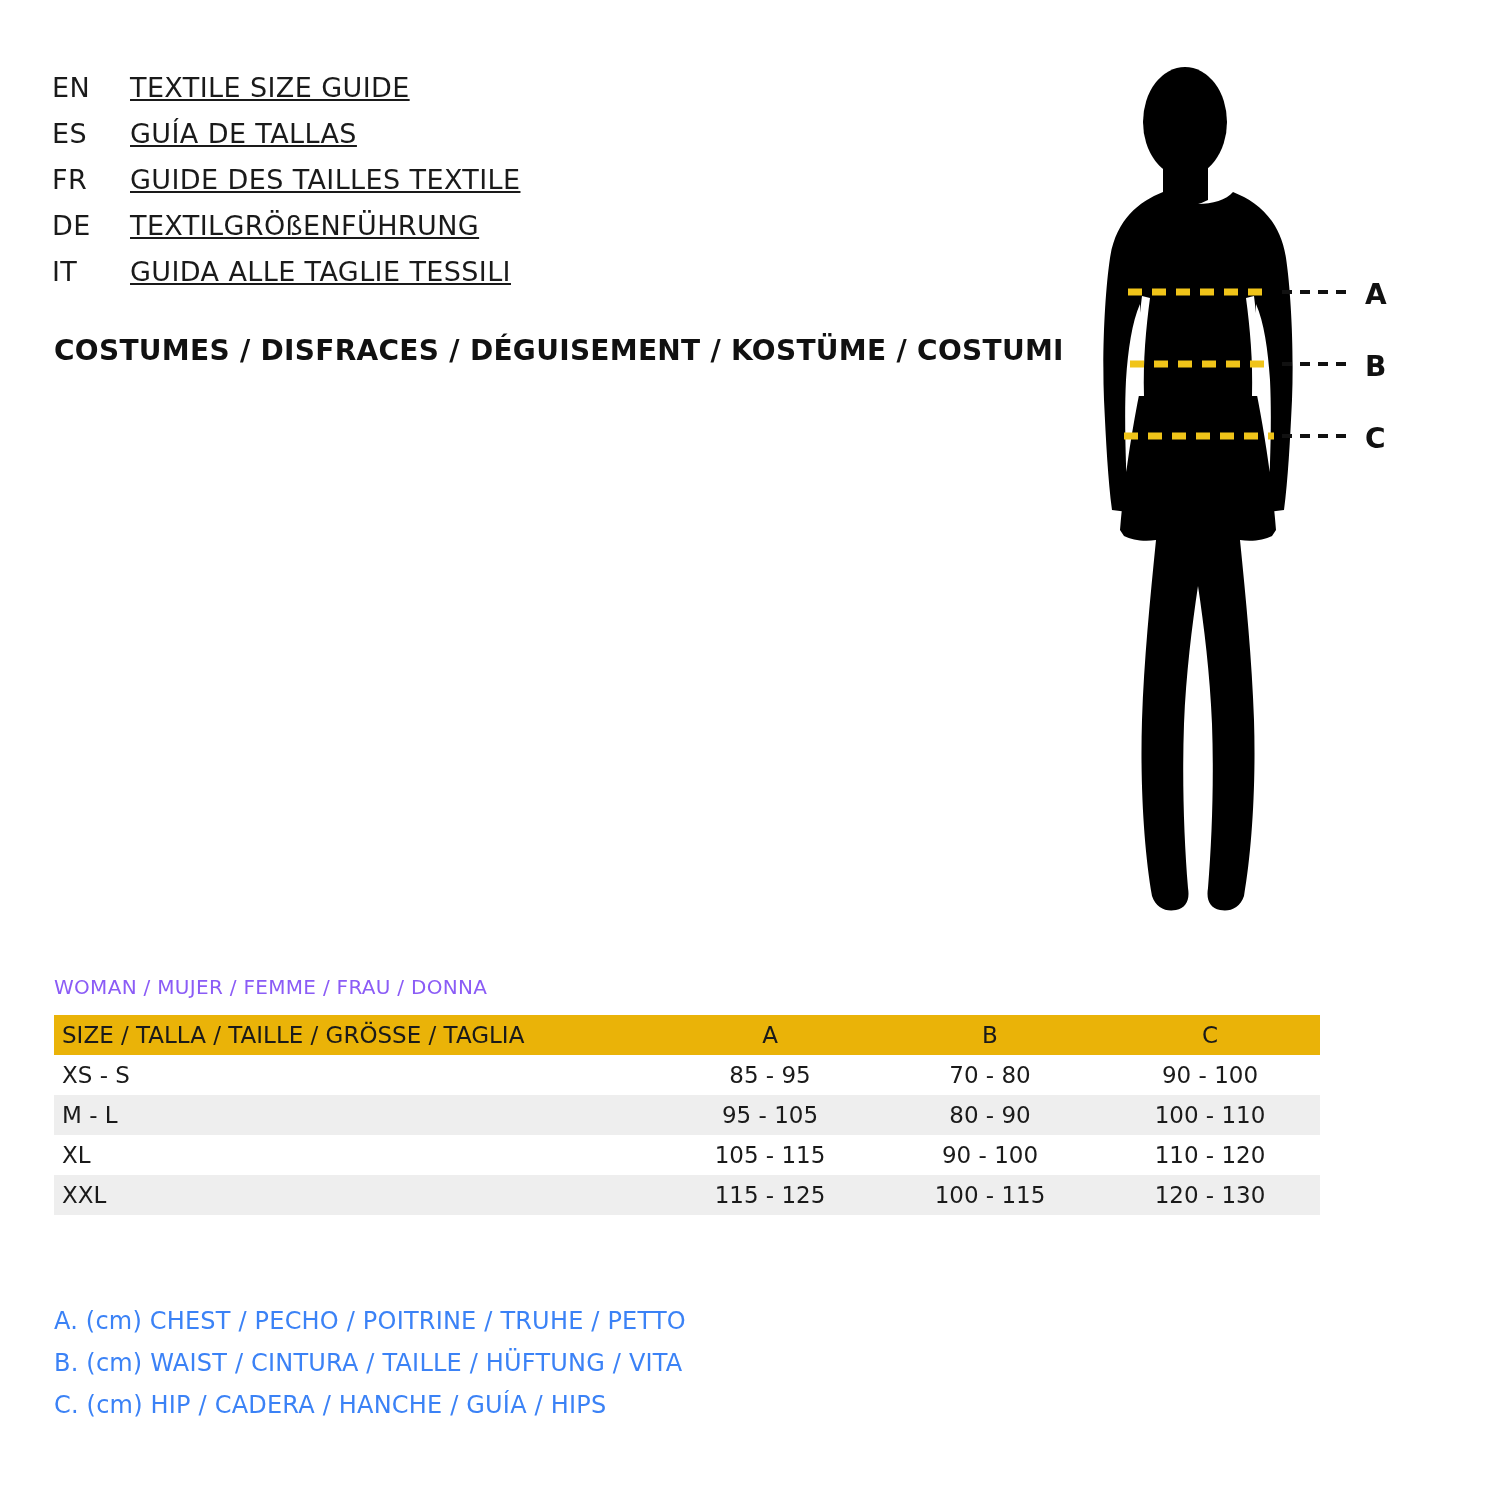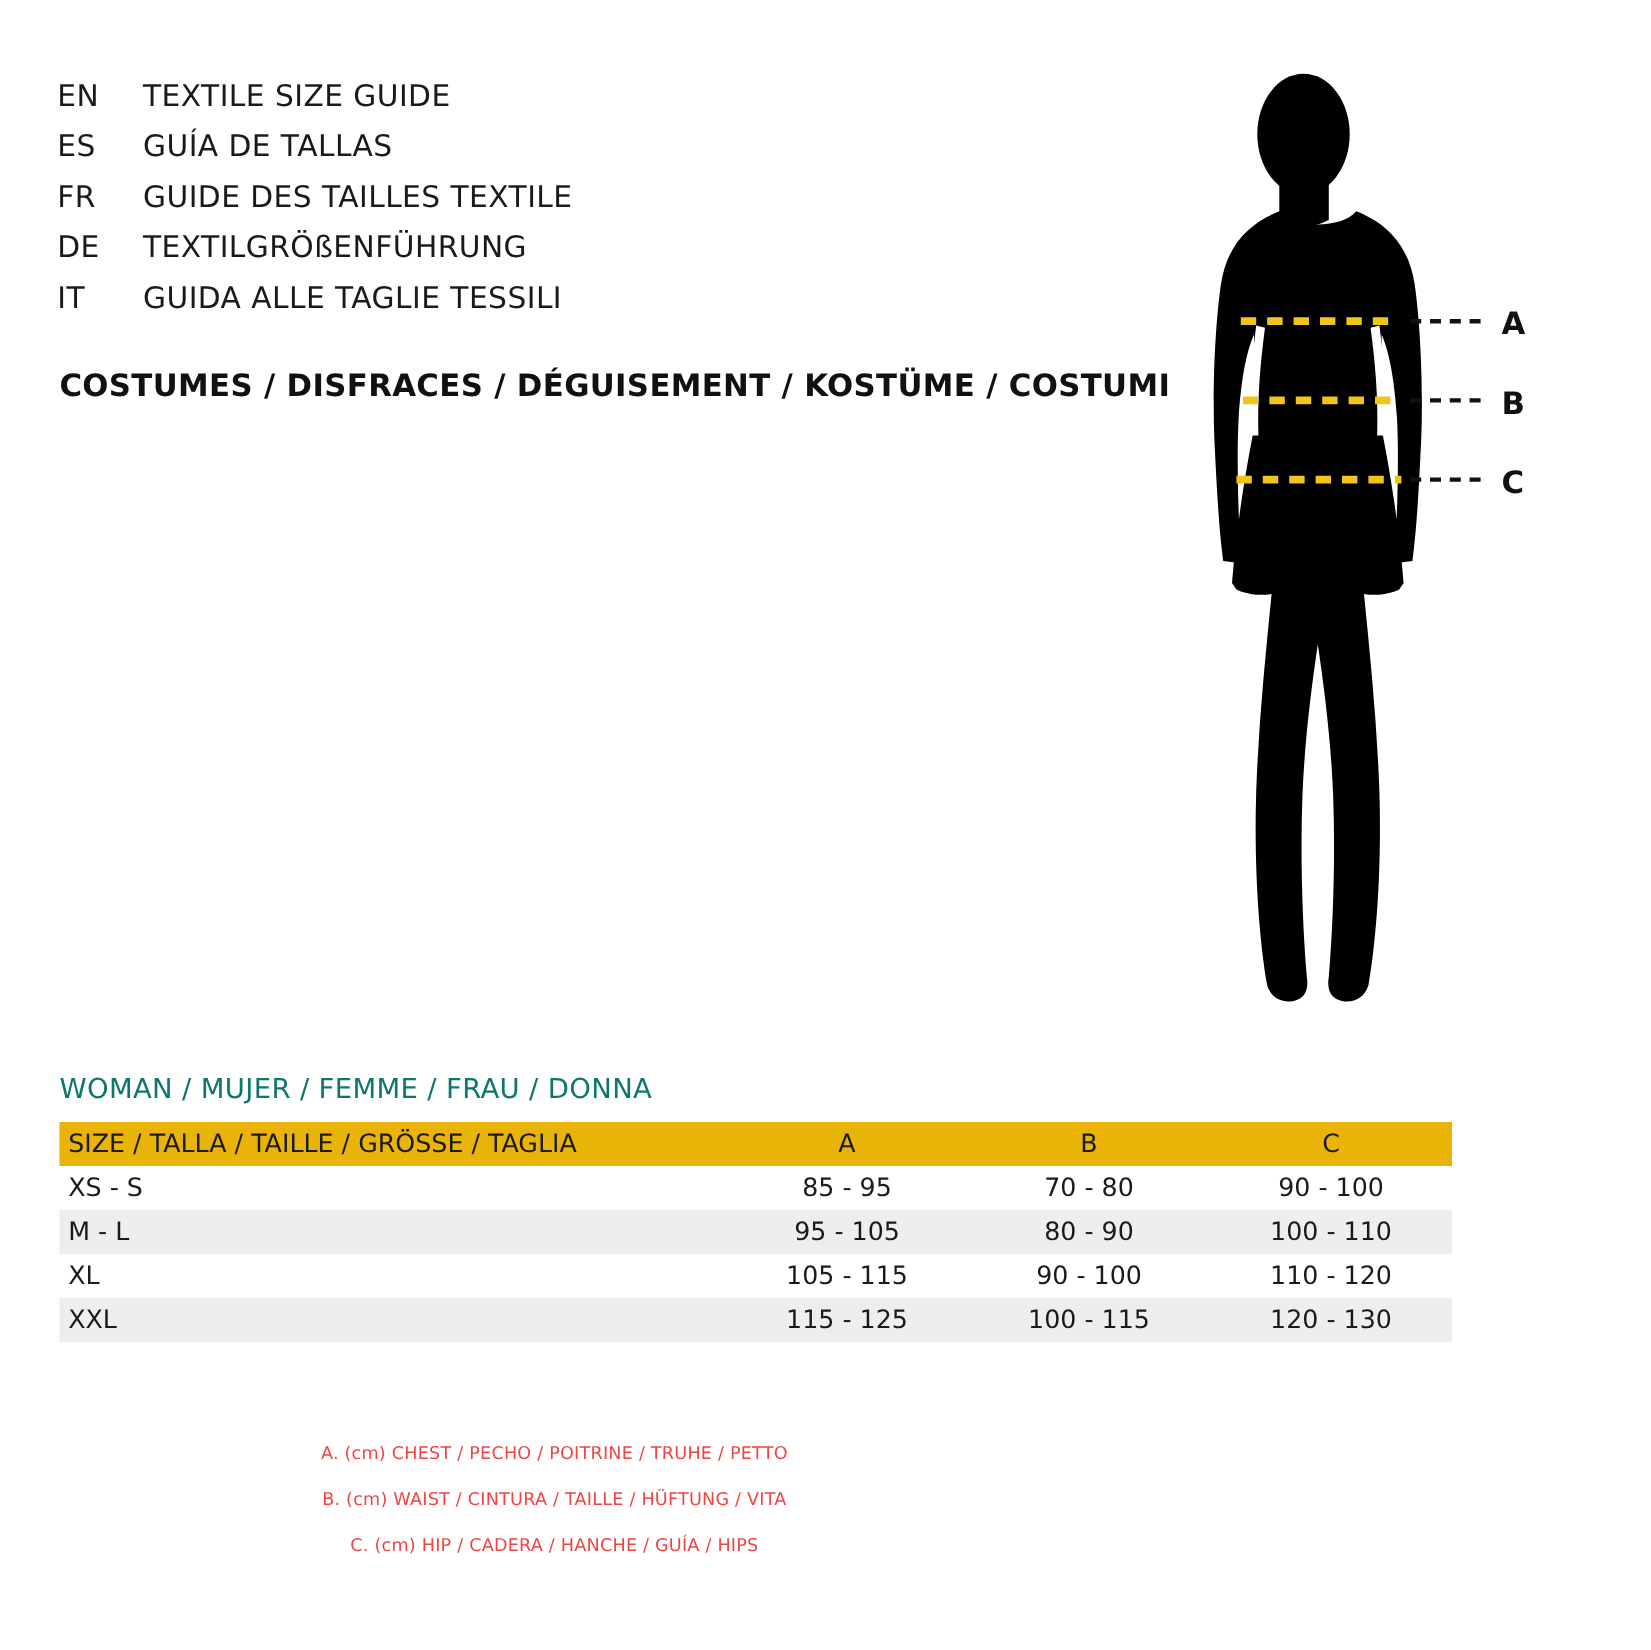--- a/index.html
+++ b/index.html
@@ -36,20 +36,21 @@
     font-size: 27px;
     letter-spacing: 0.4px;
     color: #1a1a1a;
   }
   .lang-code {
     width: 78px;
     flex: 0 0 78px;
   }
   .lang-text {
     flex: 1 1 auto;
+    text-decoration: underline;
   }
 
   .costumes-line {
     position: absolute;
     left: 54px;
     top: 334px;
     font-size: 28px;
     font-weight: bold;
     letter-spacing: 0.3px;
     color: #111111;
@@ -80,23 +81,23 @@
   .label-c { left: 345px; top: 362px; }
 
   
   .table-section {
     position: absolute;
     left: 54px;
     top: 975px;
     width: 1320px;
   }
   .table-caption {
-    font-size: 25px;
+    font-size: 20px;
     letter-spacing: 0.3px;
-    color: #0f766e;
+    color: #8b5cf6;
     margin-bottom: 16px;
   }
   table.size-table {
     border-collapse: collapse;
     width: 1266px;
     table-layout: fixed;
     font-size: 23px;
     color: #1a1a1a;
   }
   table.size-table col.c-size { width: 606px; }
@@ -121,27 +122,26 @@
   }
 
   
   .legend {
     position: absolute;
     left: 54px;
     top: 1300px;
     width: 900px;
   }
   .legend-row {
-    font-size: 16px;
+    font-size: 24px;
     letter-spacing: 0.2px;
-    color: #ef4444;
+    color: #3b82f6;
     height: 42px;
     line-height: 42px;
     white-space: nowrap;
-    text-align: center;
   }
 </style>
 </head>
 <body>
 
 <div class="page">
 
   <div class="lang-block">
     <div class="lang-row">
       <span class="lang-code">EN</span>

